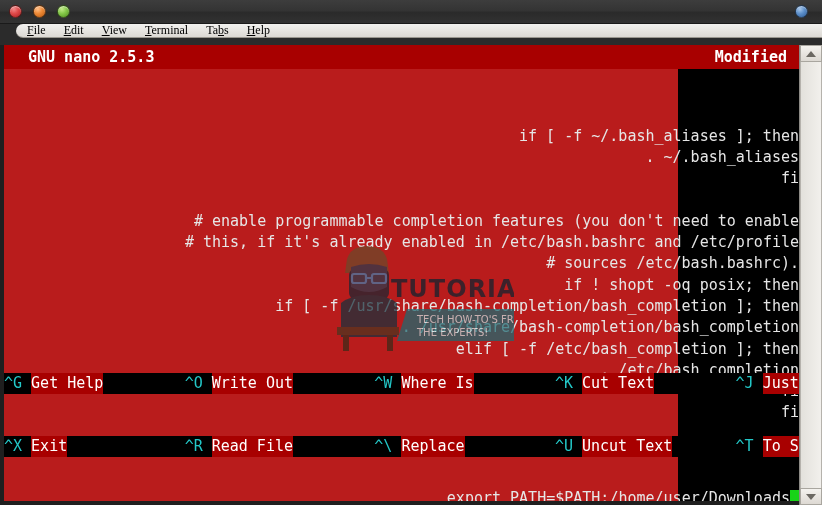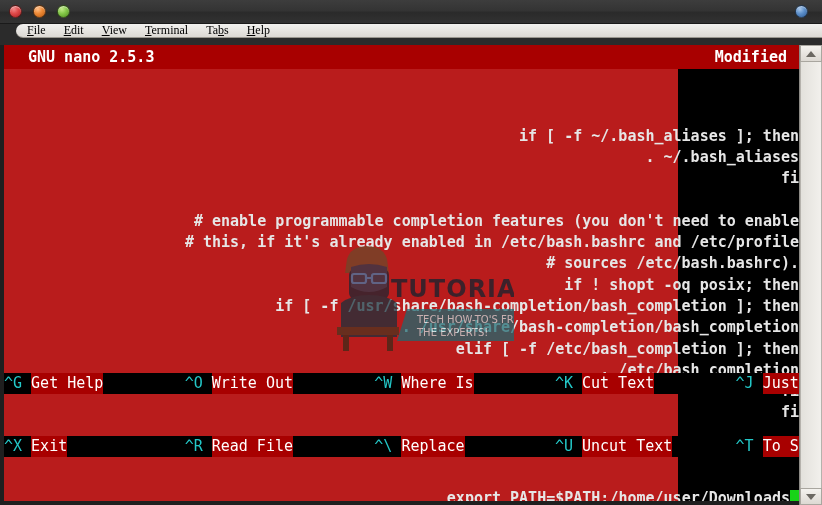--- a/index.html
+++ b/index.html
@@ -104,21 +104,21 @@
   .editor {
     position: absolute;
     left: 0; top: 38px;
     width: 795px;
     color: #e6e6e6;
     white-space: pre;
     font-size: 15px;
     line-height: 21.3px;
     letter-spacing: 0px;
   }
-  .editor .line { height: 21.3px; padding-left: 0; font-weight: bold; }
+  .editor .line { height: 21.3px; padding-left: 0; }
   .cursor {
     display: inline-block;
     width: 9px; height: 16px;
     background: #18d318;
     vertical-align: -3px;
   }
 
   
   .watermark {
     position: absolute;

